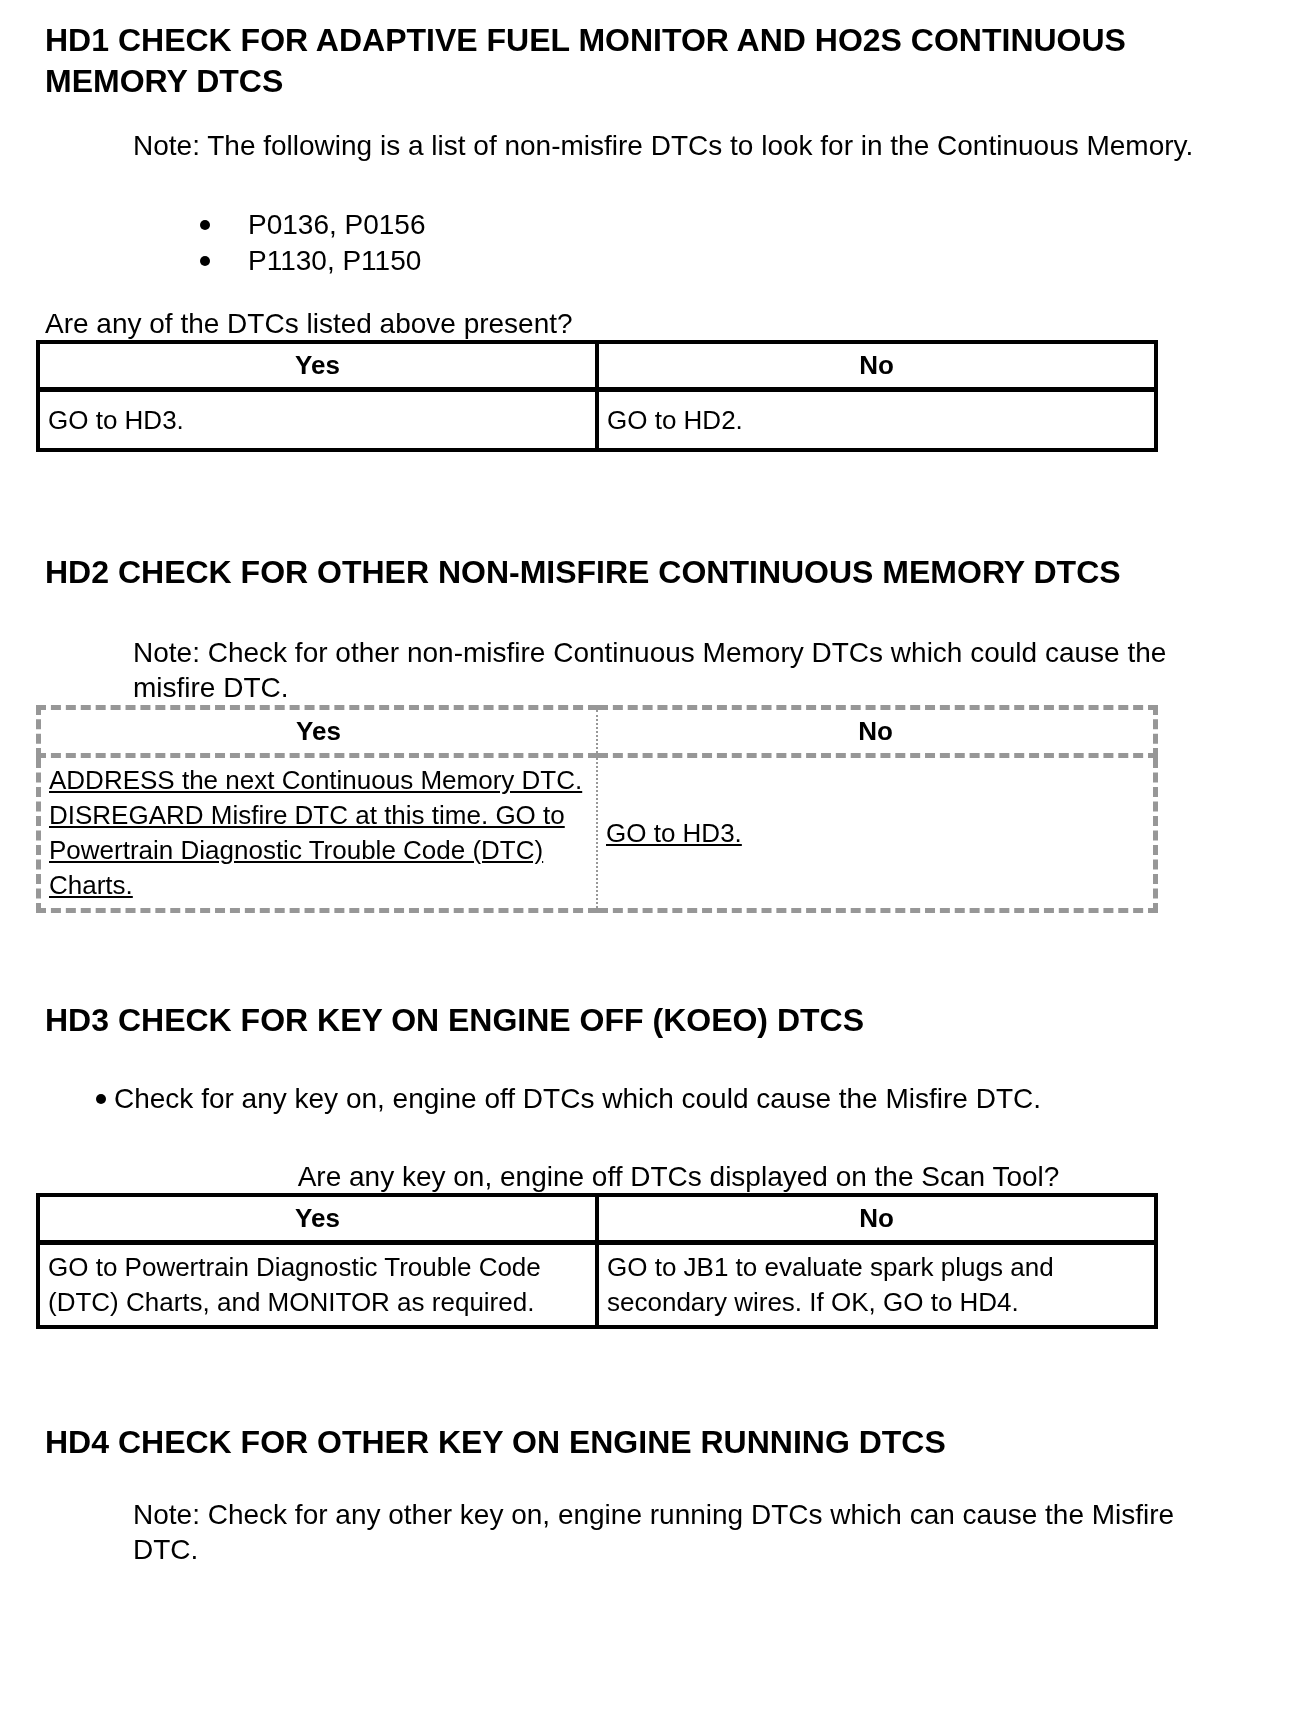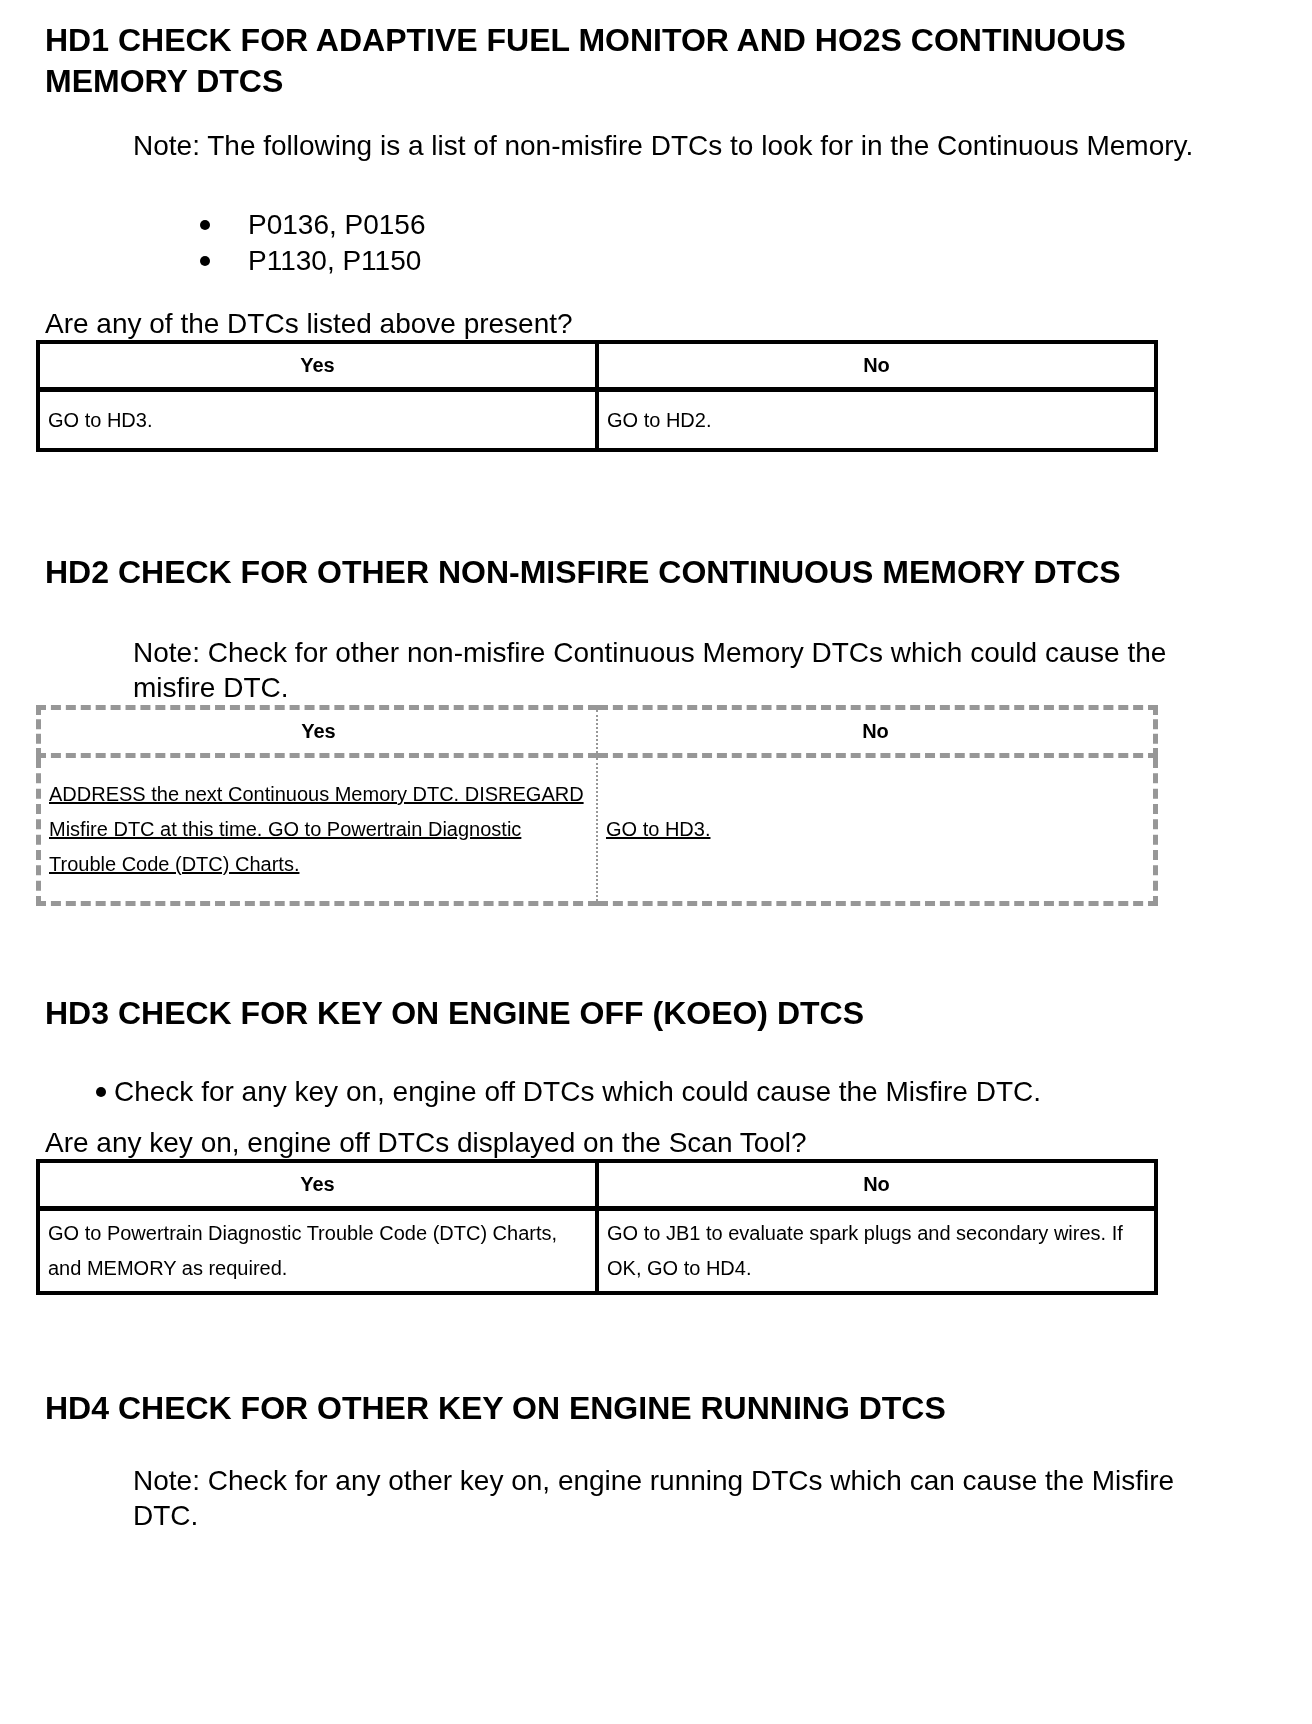--- a/index.html
+++ b/index.html
@@ -31,41 +31,41 @@
 
   .single-bullet { display:flex; align-items:center; margin:40px 70px 0 96px; line-height:35px; }
   .single-bullet .dot { margin-right:8px; }
 
   .question { font-weight:400; font-size:28px; line-height:33px; margin:28px 0 0 45px; }
 
   table.decision {
     border-collapse:collapse; table-layout:fixed;
     width:1122px; margin:0 0 0 36px;
   }
-  table.decision th, table.decision td { font-size:20px; }
+  table.decision th, table.decision td { font-size:26px; }
   table.decision.solid th, table.decision.solid td { border:4px solid #000; }
   table.decision.solid th { border-bottom-width:5px; }
   table.decision th { font-weight:700; text-align:center; height:43px; padding:0; }
   table.decision td {
     padding:5px 4px 5px 8px; line-height:35px;
     vertical-align:middle; text-align:left;
   }
   .t1 td { height:46px; }
   .t3 td { height:82px; box-sizing:border-box; }
 
   table.decision.dashed th, table.decision.dashed td { border:5px dashed #979797; }
   table.decision.dashed th { border-bottom-width:5px; }
   table.decision.dashed th:first-child, table.decision.dashed td:first-child { border-right:2px dotted #979797; }
   table.decision.dashed th:last-child, table.decision.dashed td:last-child { border-left:2px dotted #979797; }
   .t2 td { height:148px; box-sizing:border-box;text-decoration:underline; }
 
   .sec2 .heading { margin-top:100px; }
   .sec2 .note { margin-top:42px; }
   .sec3 .heading { margin-top:87px; }
-  .sec3 .question { margin-top:17px; }
+  .sec3 .question { margin-top:44px;text-align:center; }
   .sec4 .heading { margin-top:93px; }
   .sec4 .note { margin-top:34px; }
 </style>
 </head>
 <body>
 
 <div class="page">
 
   <div class="sec1">
     <div class="heading">HD1 CHECK FOR ADAPTIVE FUEL MONITOR AND HO2S CONTINUOUS MEMORY DTCS</div>
@@ -119,21 +119,21 @@
         <span>Check for any key on, engine off DTCs which could cause the Misfire DTC.</span>
       </div>
     <div class="question">Are any key on, engine off DTCs displayed on the Scan Tool?</div>
     <table class="decision solid t3">
       <tbody>
           <tr>
         <th>Yes</th>
         <th>No</th>
       </tr>
       <tr>
-        <td>GO to Powertrain Diagnostic Trouble Code (DTC) Charts, and MEMORY as required.</td>
+        <td>GO to Powertrain Diagnostic Trouble Code (DTC) Charts, and MONITOR as required.</td>
         <td>GO to JB1 to evaluate spark plugs and secondary wires. If OK, GO to HD4.</td>
       </tr>
     </tbody>
       </table>
   </div>
 
   <div class="sec4">
     <div class="heading">HD4 CHECK FOR OTHER KEY ON ENGINE RUNNING DTCS</div>
     <div class="note"><span class="note-label">Note:</span><span> Check for any other key on, engine running DTCs which can cause the Misfire DTC.</span></div>
   </div>

